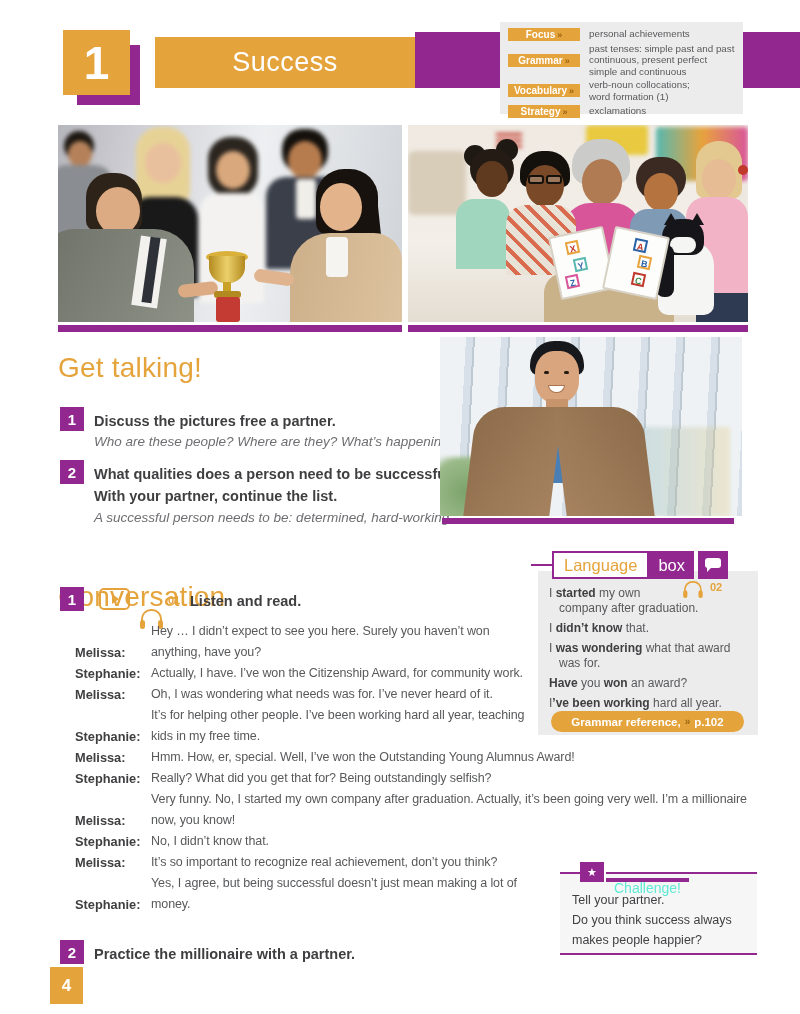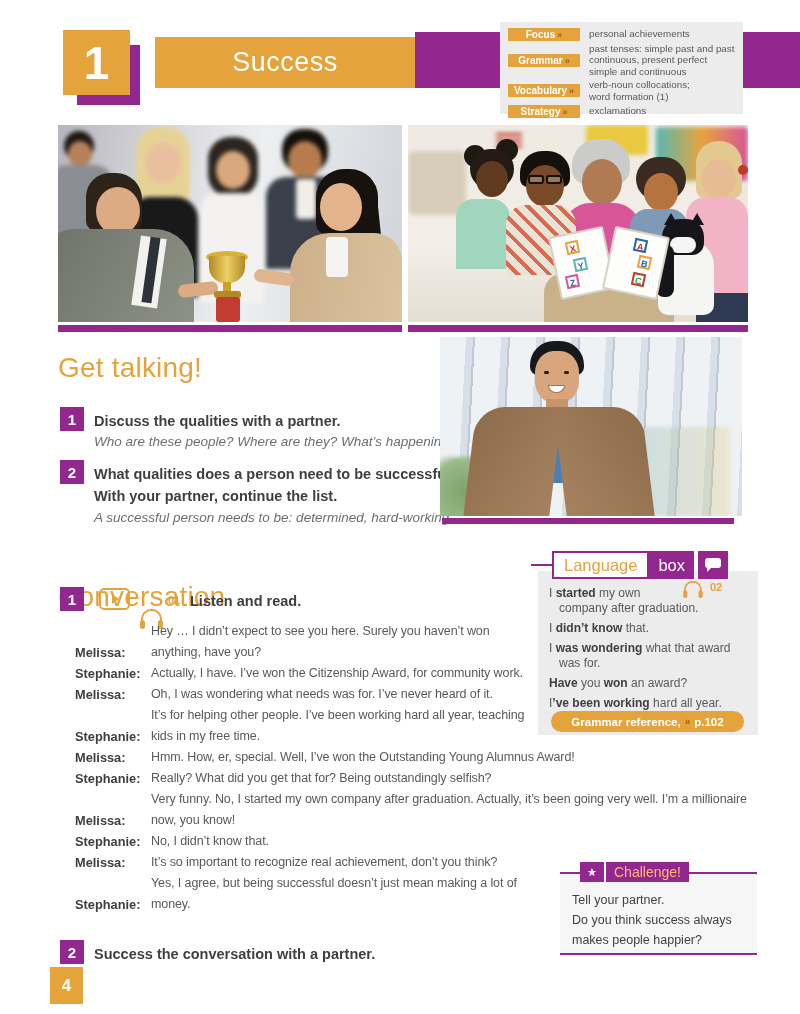--- a/index.html
+++ b/index.html
@@ -71,21 +71,21 @@
   .lb-ex{left:549px;top:586px;width:200px;}
   .lb-item{font-size:12px;line-height:15px;color:var(--txt);margin-bottom:5px;padding-left:10px;text-indent:-10px;}
   .lb-item b{color:var(--dark);}
   .pill{left:551px;top:711px;width:193px;height:21px;background:var(--orange);border-radius:11px;display:flex;align-items:center;justify-content:center;color:#fff;font-weight:700;font-size:11.5px;gap:4px;}
   .pill .lab-arrow{color:var(--arrow);font-size:10px;}
 
   
   .chal-box{left:560px;top:872px;width:197px;height:83px;background:#f6f6f7;border-top:2.5px solid var(--purple);border-bottom:2.5px solid var(--purple);padding:16px 10px 0 12px;}
   .chal-header{left:580px;top:862px;display:flex;height:20px;}
   .chal-star{background:var(--purple);width:26px;display:flex;align-items:center;justify-content:center;color:#fff;font-size:11px;border-right:2px solid #fff;}
-  .chal-title{background:var(--purple);color:#fdba74;font-size:14px;padding:0 8px;line-height:20px;}
+  .chal-title{background:var(--purple);color:#5eead4;font-size:14px;padding:0 8px;line-height:20px;margin-top:16px;}
   .chal-text{color:var(--dark);font-size:12.5px;line-height:20px;width:176px;}
 
   .pagenum{left:50px;top:967px;width:33px;height:37px;background:var(--orange);color:#fff;font-weight:700;font-size:17px;display:flex;align-items:center;justify-content:center;}
 </style>
 </head>
 <body>
 
 <div class="page">
 
   
@@ -217,21 +217,21 @@
     </div>
   </div>
   <div class="abs bar" style="left:408px;top:325px;width:340px;height:7px;"></div>
 
   
   <div class="abs sec-head" style="left:58px;top:352px;">Get talking!</div>
 
   <div class="abs numbox" style="left:60px;top:407px;">
       <span>1</span>
     </div>
-  <div class="abs instr" style="left:94px;top:410px;max-width:400px;">Discuss the qualities with a partner.</div>
+  <div class="abs instr" style="left:94px;top:410px;max-width:400px;">Discuss the pictures free a partner.</div>
   <div class="abs prompt" style="left:94px;top:434px;">Who are these people? Where are they? What’s happening?</div>
 
   <div class="abs numbox" style="left:60px;top:460px;">
       <span>2</span>
     </div>
   <div class="abs instr" style="left:94px;top:463px;max-width:400px;">What qualities does a person need to be successful? With your partner, continue the list.</div>
   <div class="abs prompt" style="left:94px;top:510px;">A successful person needs to be: determined, hard-working ...</div>
 
   
   <div class="abs photo ph-man">
@@ -300,21 +300,21 @@
       </div>
     <div class="dlg-row">
         <span class="speaker">Stephanie:</span>
         <span class="dlg-text w3">Yes, I agree, but being successful doesn’t just mean making a lot of money.</span>
       </div>
   </div>
 
   <div class="abs numbox" style="left:60px;top:940px;">
       <span>2</span>
     </div>
-  <div class="abs instr" style="left:94px;top:943px;">Success the conversation with a partner.</div>
+  <div class="abs instr" style="left:94px;top:943px;">Practice the millionaire with a partner.</div>
 
   
   <div class="abs langbox-bg"></div>
   <div class="abs lb-header">
     <span class="lb-line"></span>
     <span class="lb-w1">Language</span>
     <span class="lb-w2">box</span>
     <span class="lb-bub">
         <span class="bubble"></span>
       </span>

